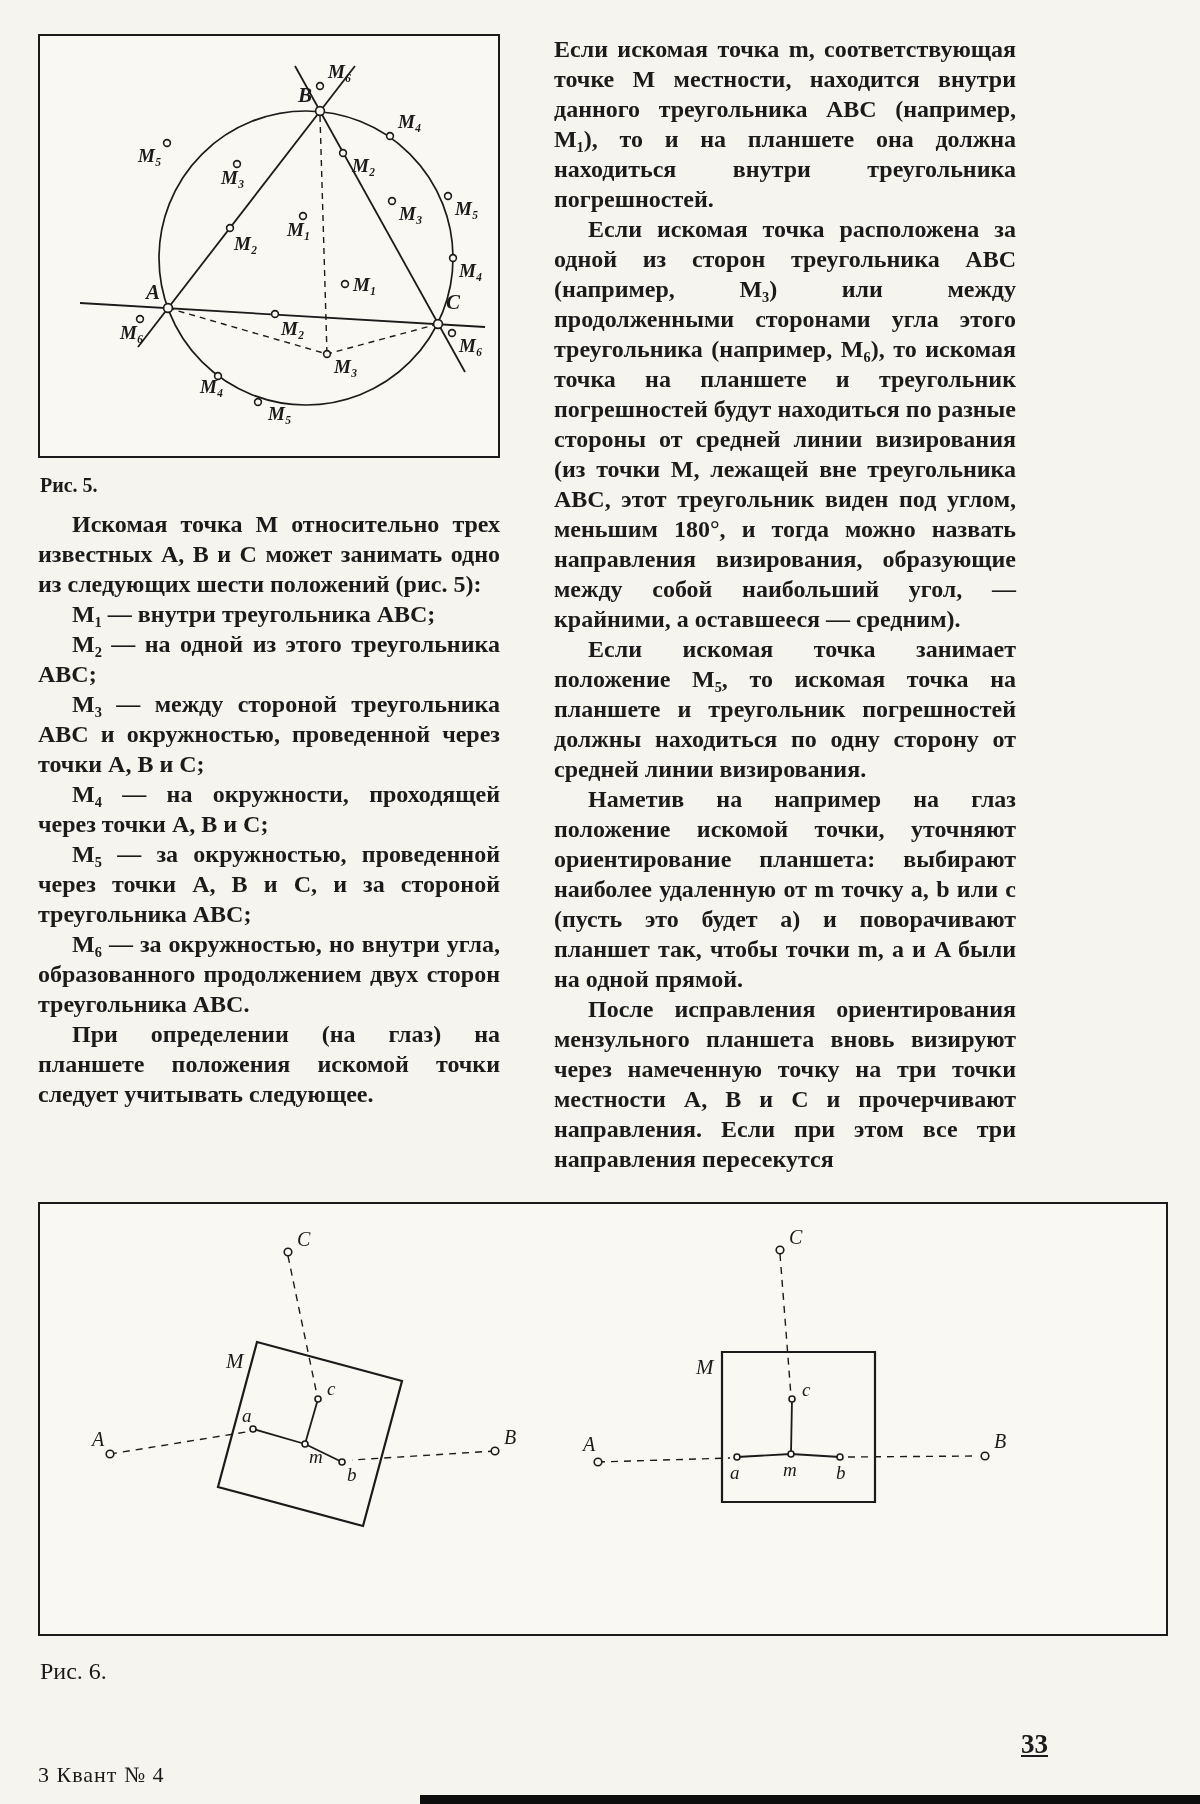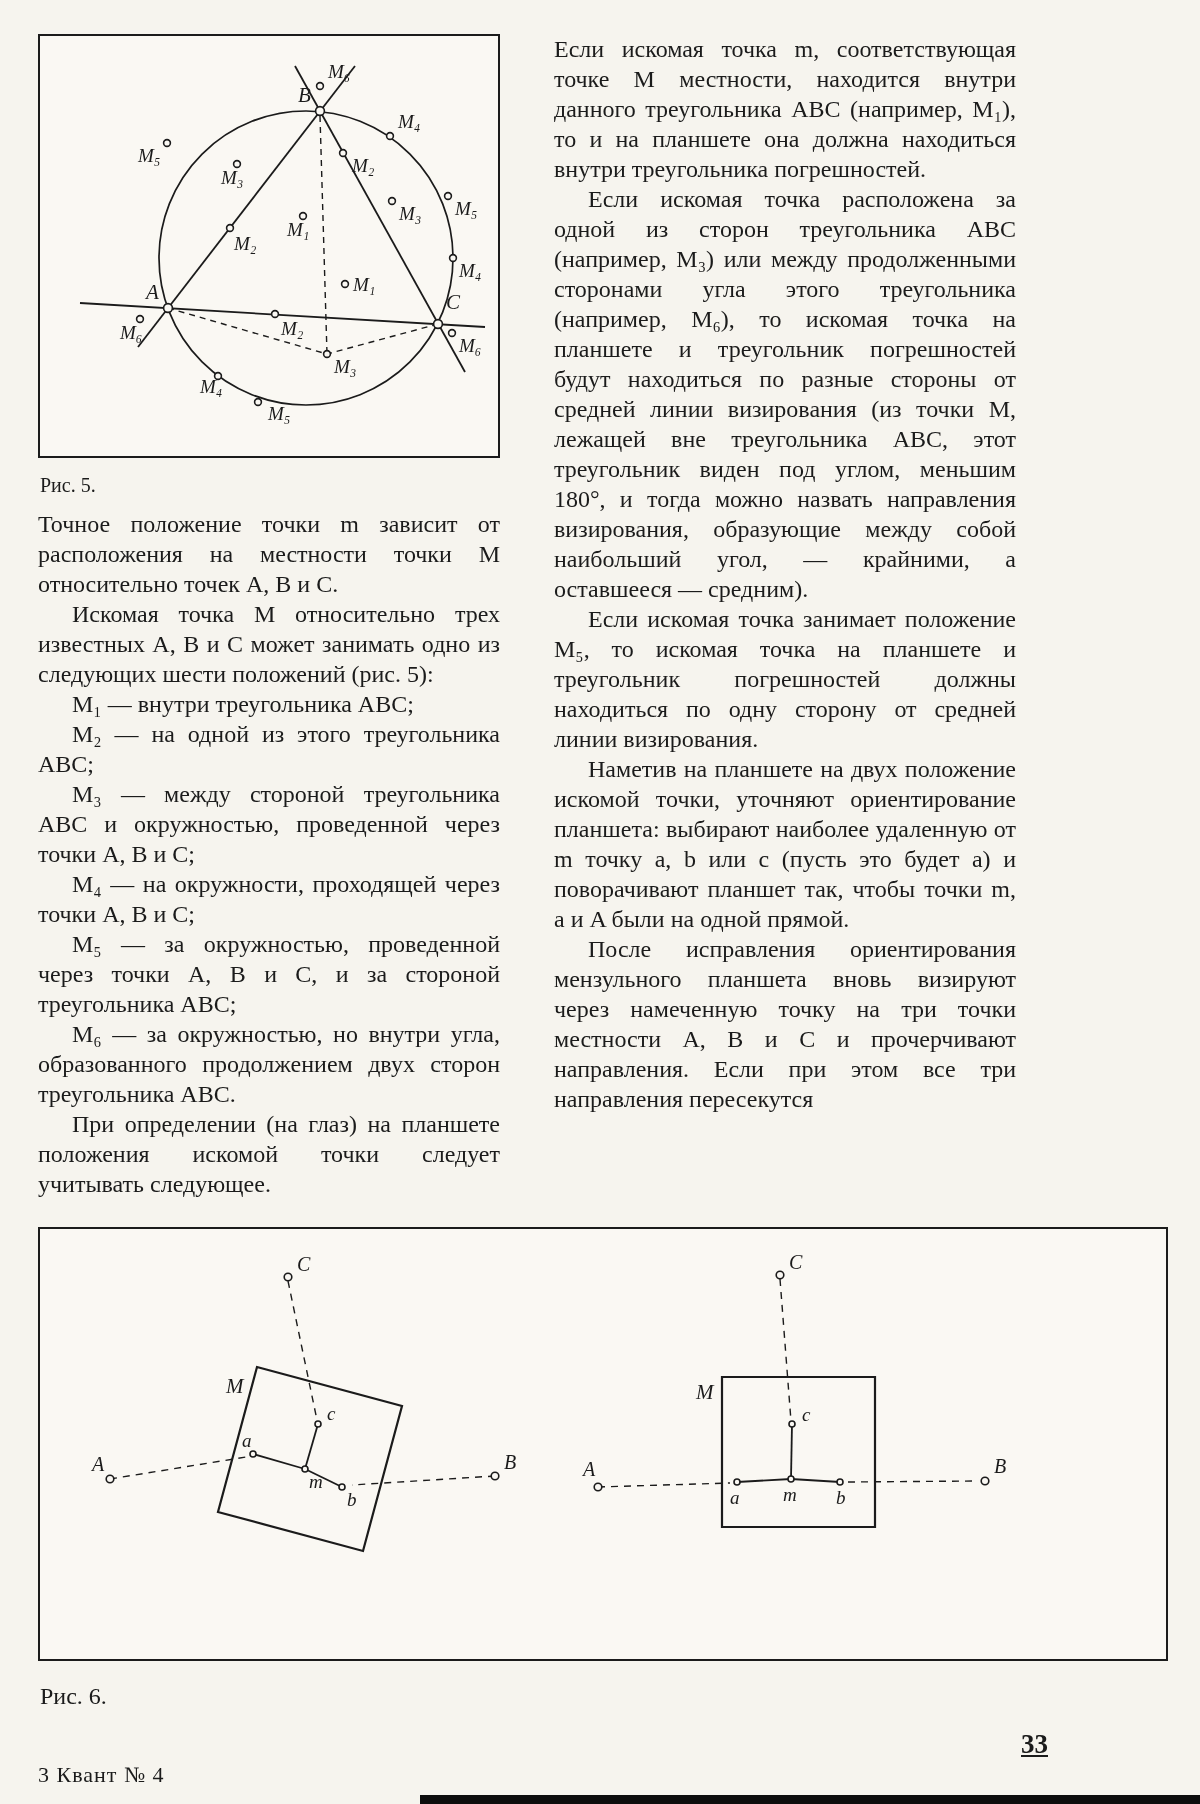--- a/index.html
+++ b/index.html
@@ -5,21 +5,21 @@
   * { box-sizing: border-box; }
   html, body { margin:0; padding:0; }
   body { width:1200px; height:1804px; background:#f6f4ee; }
   .page {
     position:relative; width:1200px; height:1804px; overflow:hidden;
     background:#f6f4ee; color:#1b1b1b;
     font-family:"Liberation Serif","DejaVu Serif",serif;
     padding:34px 35px 0 38px;
   }
   .columns { display:flex; gap:54px; align-items:flex-start; }
-  .col { width:462px; flex:0 0 462px; }
+  .col { width:462px; flex:0 0 462px;font-weight:bold; }
   .figbox { border:2px solid #1b1b1b; background:#faf8f3; margin:0; }
   .figbox svg { display:block; }
   .figcap { font-size:20px; margin:16px 0 12px 2px; }
   p.body { margin:0; font-size:24px; line-height:30px; text-align:justify; text-indent:34px; hyphens:auto; }
   p.body.noindent { text-indent:0; }
   .fig6wrap { margin-top:28px; width:1130px; }
   .fig6cap { font-size:24px; margin-top:22px; margin-left:2px; }
   .footer { position:absolute; left:38px; bottom:16px; font-size:22px; letter-spacing:1px;text-align:center; }
   .pagenum { position:absolute; right:152px; bottom:44px; font-weight:bold; font-size:27px;text-decoration:underline; }
   .scanbar { position:absolute; left:420px; right:0; bottom:0; height:9px; background:#0d0d0d; }
@@ -78,37 +78,36 @@
             <circle cx="280" cy="75" r="4.4" fill="#faf8f3" stroke="#1b1b1b" stroke-width="1.6"></circle>
             <text x="258" y="66" font-size="21" font-style="italic" fill="#1b1b1b">B</text>
             <circle cx="128" cy="272" r="4.4" fill="#faf8f3" stroke="#1b1b1b" stroke-width="1.6"></circle>
             <text x="106" y="263" font-size="21" font-style="italic" fill="#1b1b1b">A</text>
             <circle cx="398" cy="288" r="4.4" fill="#faf8f3" stroke="#1b1b1b" stroke-width="1.6"></circle>
             <text x="406" y="273" font-size="21" font-style="italic" fill="#1b1b1b">C</text>
           </svg>
       </figure>
       <div class="figcap">Рис. 5.</div>
       <div id="left-col">
-          <p class="body noindent">Точное положение точки m зависит от расположения на местности точки M относительно точек A, B и C.</p>
           <p class="body">Искомая точка M относительно трех известных A, B и C может занимать одно из следующих шести положений (рис. 5):</p>
           <p class="body">M₁ — внутри треугольника ABC;</p>
           <p class="body">M₂ — на одной из этого треугольника ABC;</p>
           <p class="body">M₃ — между стороной треугольника ABC и окружностью, проведенной через точки A, B и C;</p>
           <p class="body">M₄ — на окружности, проходящей через точки A, B и C;</p>
           <p class="body">M₅ — за окружностью, проведенной через точки A, B и C, и за стороной треугольника ABC;</p>
           <p class="body">M₆ — за окружностью, но внутри угла, образованного продолжением двух сторон треугольника ABC.</p>
           <p class="body">При определении (на глаз) на планшете положения искомой точки следует учитывать следующее.</p>
         </div>
     </div>
     <div class="col">
       <div id="right-col">
           <p class="body noindent">Если искомая точка m, соответствующая точке M местности, находится внутри данного треугольника ABC (например, M₁), то и на планшете она должна находиться внутри треугольника погрешностей.</p>
           <p class="body">Если искомая точка расположена за одной из сторон треугольника ABC (например, M₃) или между продолженными сторонами угла этого треугольника (например, M₆), то искомая точка на планшете и треугольник погрешностей будут находиться по разные стороны от средней линии визирования (из точки M, лежащей вне треугольника ABC, этот треугольник виден под углом, меньшим 180°, и тогда можно назвать направления визирования, образующие между собой наибольший угол, — крайними, а оставшееся — средним).</p>
           <p class="body">Если искомая точка занимает положение M₅, то искомая точка на планшете и треугольник погрешностей должны находиться по одну сторону от средней линии визирования.</p>
-          <p class="body">Наметив на планшете на двух положение искомой точки, уточняют ориентирование планшета: выбирают наиболее удаленную от m точку a, b или c (пусть это будет a) и поворачивают планшет так, чтобы точки m, a и A были на одной прямой.</p>
+          <p class="body">Наметив на например на глаз положение искомой точки, уточняют ориентирование планшета: выбирают наиболее удаленную от m точку a, b или c (пусть это будет a) и поворачивают планшет так, чтобы точки m, a и A были на одной прямой.</p>
           <p class="body">После исправления ориентирования мензульного планшета вновь визируют через намеченную точку на три точки местности A, B и C и прочерчивают направления. Если при этом все три направления пересекутся</p>
         </div>
     </div>
   </div>
 
   <figure class="figbox fig6wrap">
     <svg id="fig6-svg" width="1126" height="430" viewBox="0 0 1126 430">
         <line x1="248" y1="52" x2="277" y2="191" stroke="#1b1b1b" stroke-width="1.4" stroke-dasharray="7 6"></line>
         <line x1="70" y1="250" x2="206" y2="228" stroke="#1b1b1b" stroke-width="1.4" stroke-dasharray="7 6"></line>
         <line x1="455" y1="247" x2="312" y2="256" stroke="#1b1b1b" stroke-width="1.4" stroke-dasharray="7 6"></line>

